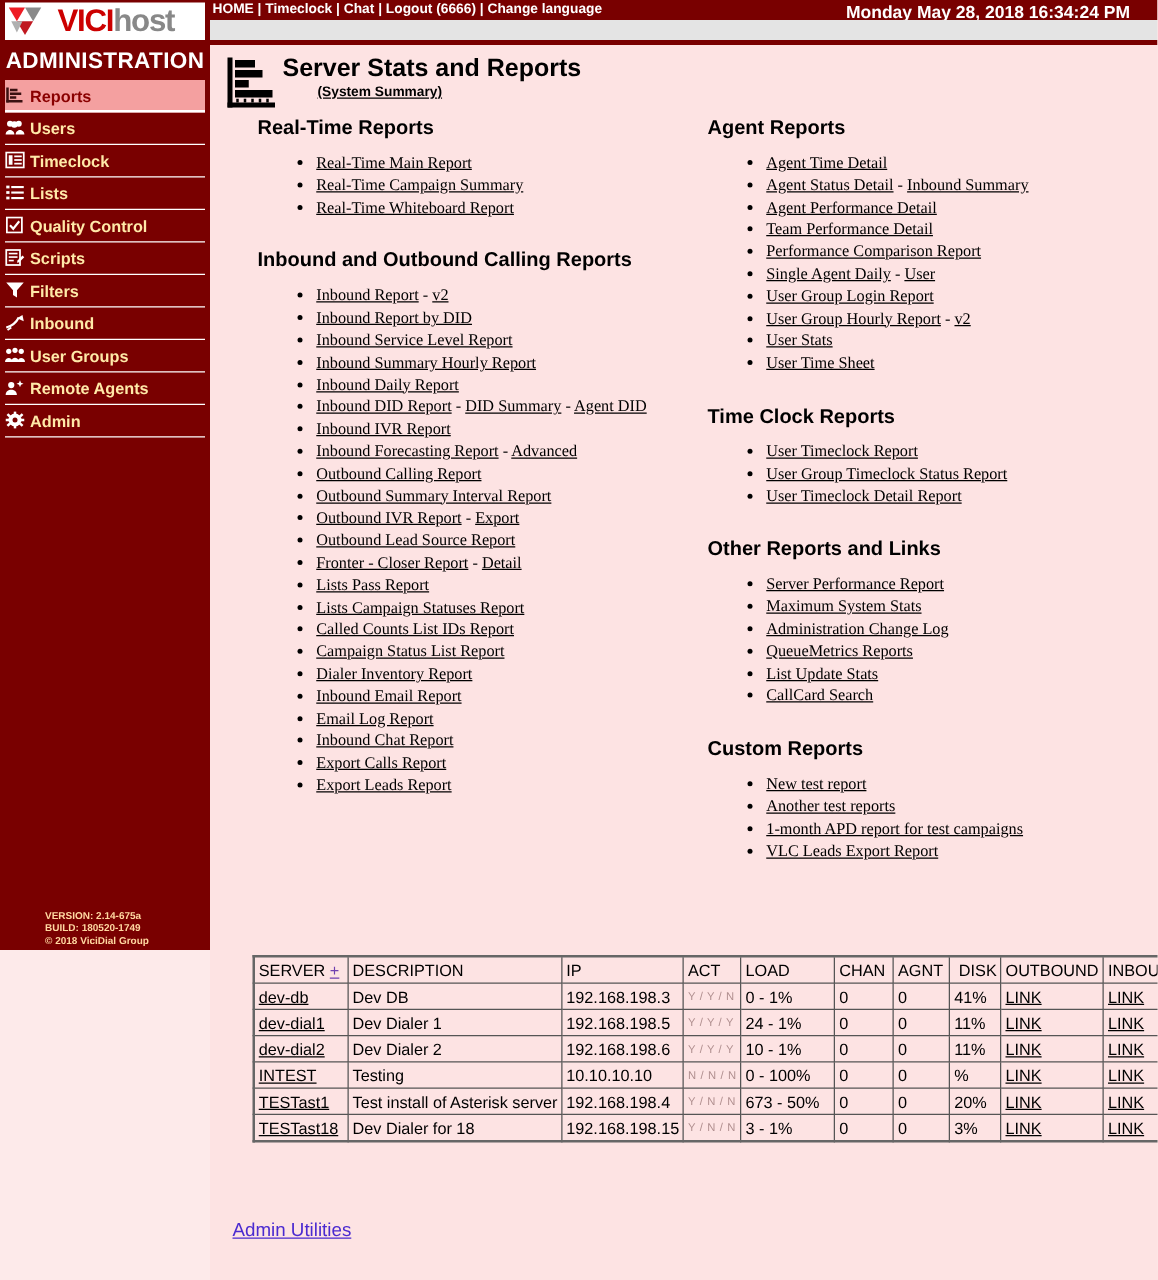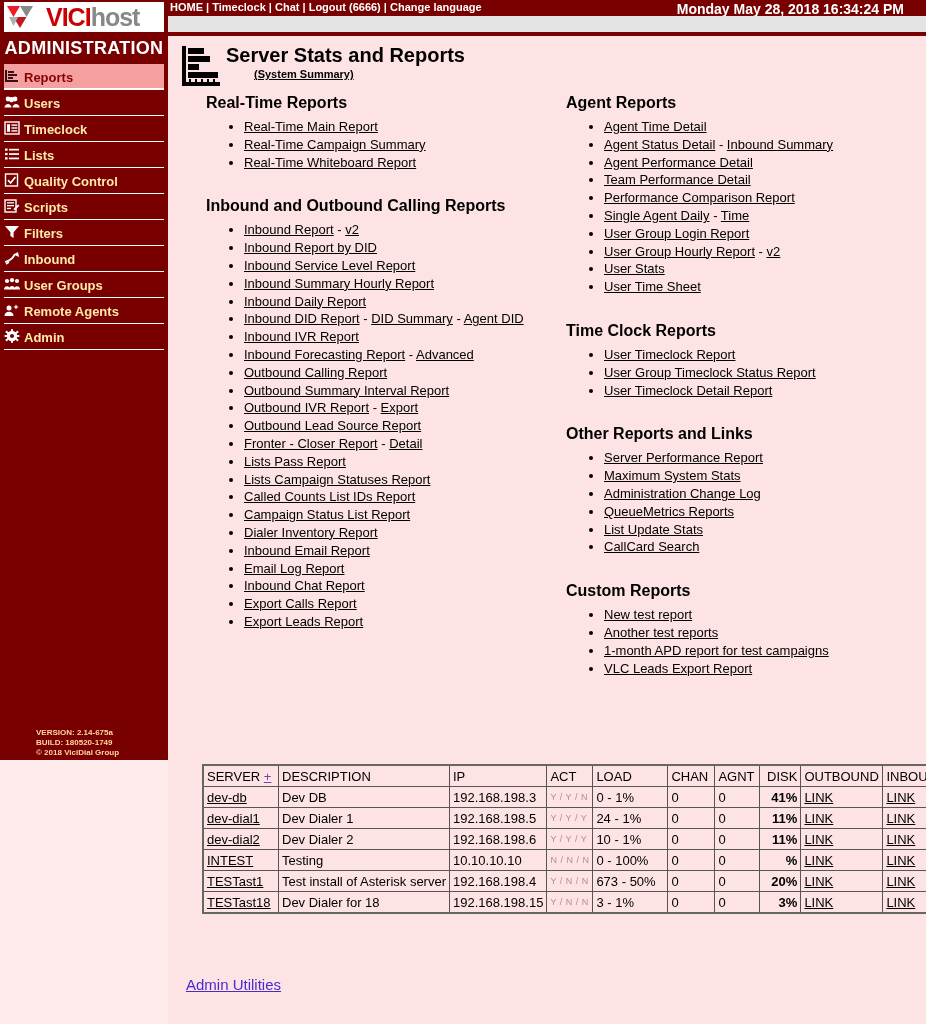--- a/index.html
+++ b/index.html
@@ -191,23 +191,24 @@
 
   .sec-title {
     font-size: 16px;
     font-weight: bold;
     color: #000000;
     margin: 0 0 6px 0;
     padding: 0;
   }
   .sec-block { margin-bottom: 26px; }
   .sec-block ul {
-    margin: 0;
+    margin: 9px;
     padding-left: 38px;
     list-style-type: disc;
+    font-family: Liberation Serif, serif;
   }
   .sec-block li {
     margin: 0;
     padding: 0;
     line-height: 17.8px;
     font-size: 13px;
     color: #000000;
   }
   .lnk {
     color: #000000;
@@ -243,21 +244,21 @@
   #servertable .c-chan { width: 40px; }
   #servertable .c-agnt { width: 38px; }
   #servertable .c-disk { width: 34px; text-align: right; }
   #servertable .c-out { width: 75px; }
   #servertable .c-in { width: 62px; }
   #servertable td.act-cell {
     font-size: 9px;
     color: #b08f8f;
     letter-spacing: 0.5px;
   }
-  #servertable td.disk-cell { text-align: right; font-weight: bold; }
+  #servertable td.disk-cell { text-align: left; }
   #servertable a.tlink {
     color: #000000;
     text-decoration: underline;
   }
   #servertable .plus {
     color: #7040b0;
     text-decoration: underline;
   }
 
   #admin-utilities {
@@ -436,21 +437,21 @@
 
   <div class="col-right">
     <div class="sec-block">
       <div class="sec-title">Agent Reports</div>
       <ul>
           <li><span class="lnk">Agent Time Detail</span></li>
           <li><span class="lnk">Agent Status Detail</span><span class="dash"> - </span><span class="lnk">Inbound Summary</span></li>
           <li><span class="lnk">Agent Performance Detail</span></li>
           <li><span class="lnk">Team Performance Detail</span></li>
           <li><span class="lnk">Performance Comparison Report</span></li>
-          <li><span class="lnk">Single Agent Daily</span><span class="dash"> - </span><span class="lnk">Time</span></li>
+          <li><span class="lnk">Single Agent Daily</span><span class="dash"> - </span><span class="lnk">User</span></li>
           <li><span class="lnk">User Group Login Report</span></li>
           <li><span class="lnk">User Group Hourly Report</span><span class="dash"> - </span><span class="lnk">v2</span></li>
           <li><span class="lnk">User Stats</span></li>
           <li><span class="lnk">User Time Sheet</span></li>
         </ul>
     </div>
     <div class="sec-block">
       <div class="sec-title">Time Clock Reports</div>
       <ul>
           <li><span class="lnk">User Timeclock Report</span></li>

